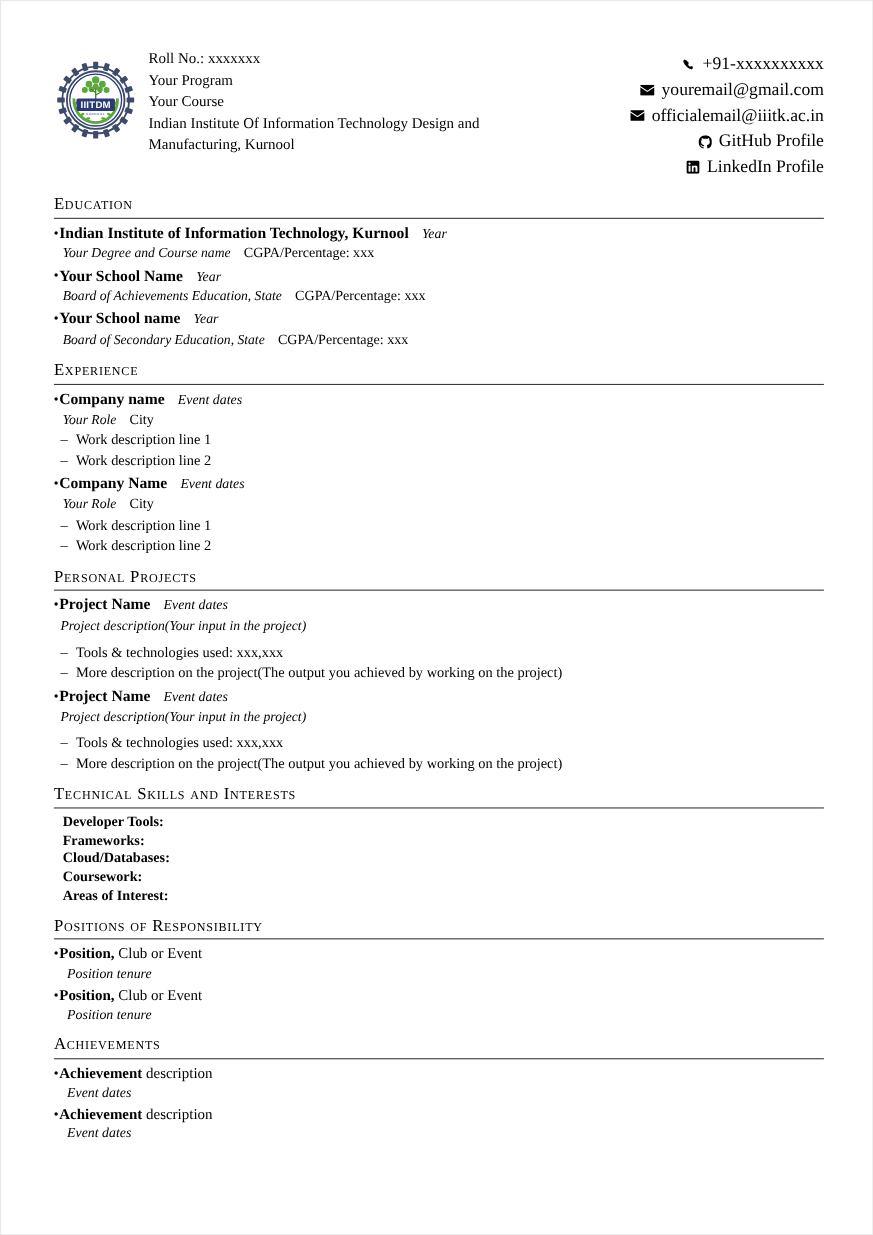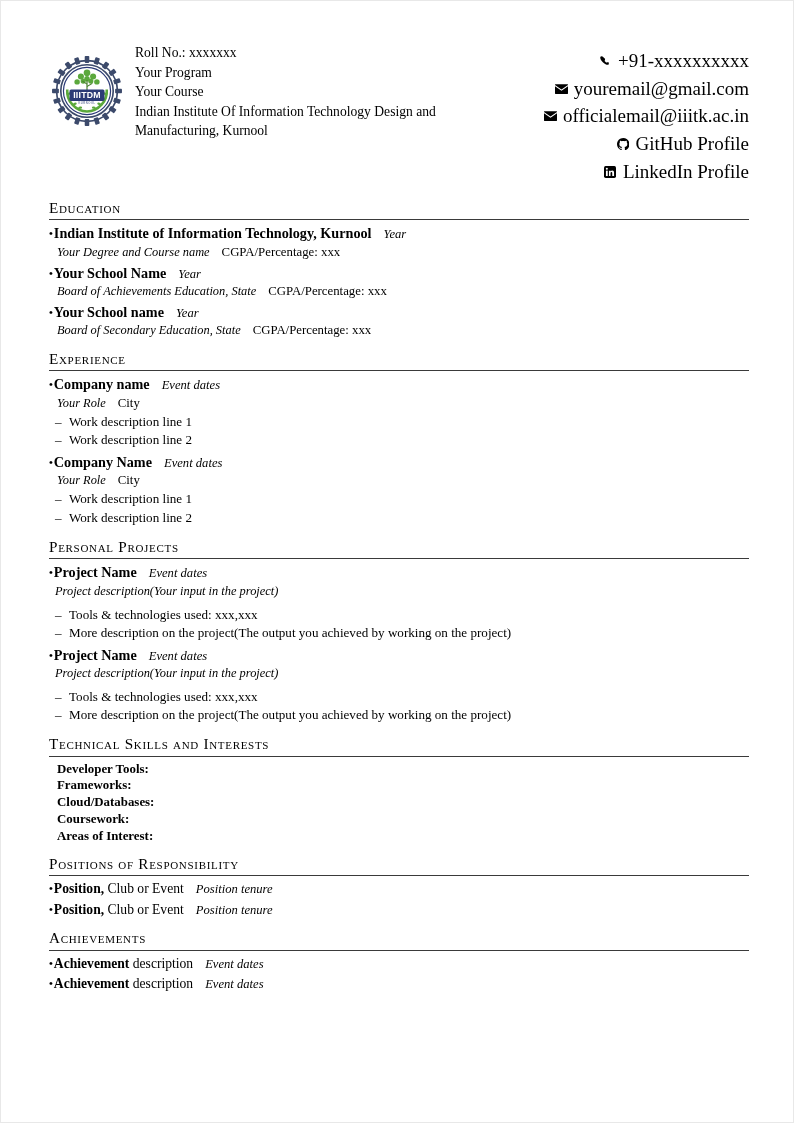--- a/index.html
+++ b/index.html
@@ -66,21 +66,21 @@
     white-space: nowrap;
   }
   .ident-line.wrap { white-space: normal; max-width: 370px; }
 
   .contacts {
     text-align: right;
     padding-top: 8px;
     min-width: 210px;
   }
   .contact-row {
-    font-size: 19px;
+    font-size: 16px;
     line-height: 1.46;
     white-space: nowrap;
     display: flex;
     justify-content: flex-end;
     align-items: center;
   }
   .contact-row .ico {
     display: inline-flex;
     align-items: center;
     justify-content: center;
@@ -167,21 +167,21 @@
 
   
   .skill-line {
     font-size: 12.9px;
     font-weight: bold;
     line-height: 1.3;
     padding-left: 8px;
   }
 
   
-  .simple-row { margin-top: 2px; }
+  .simple-row { margin-top: 2px; flex-direction: column; }
   .simple-left { font-size: 13.6px; }
   .simple-left .n { font-weight: normal; }
 </style>
 </head>
 <body>
 
 <div class="page">
   <div class="content">
 
     <div class="header">

